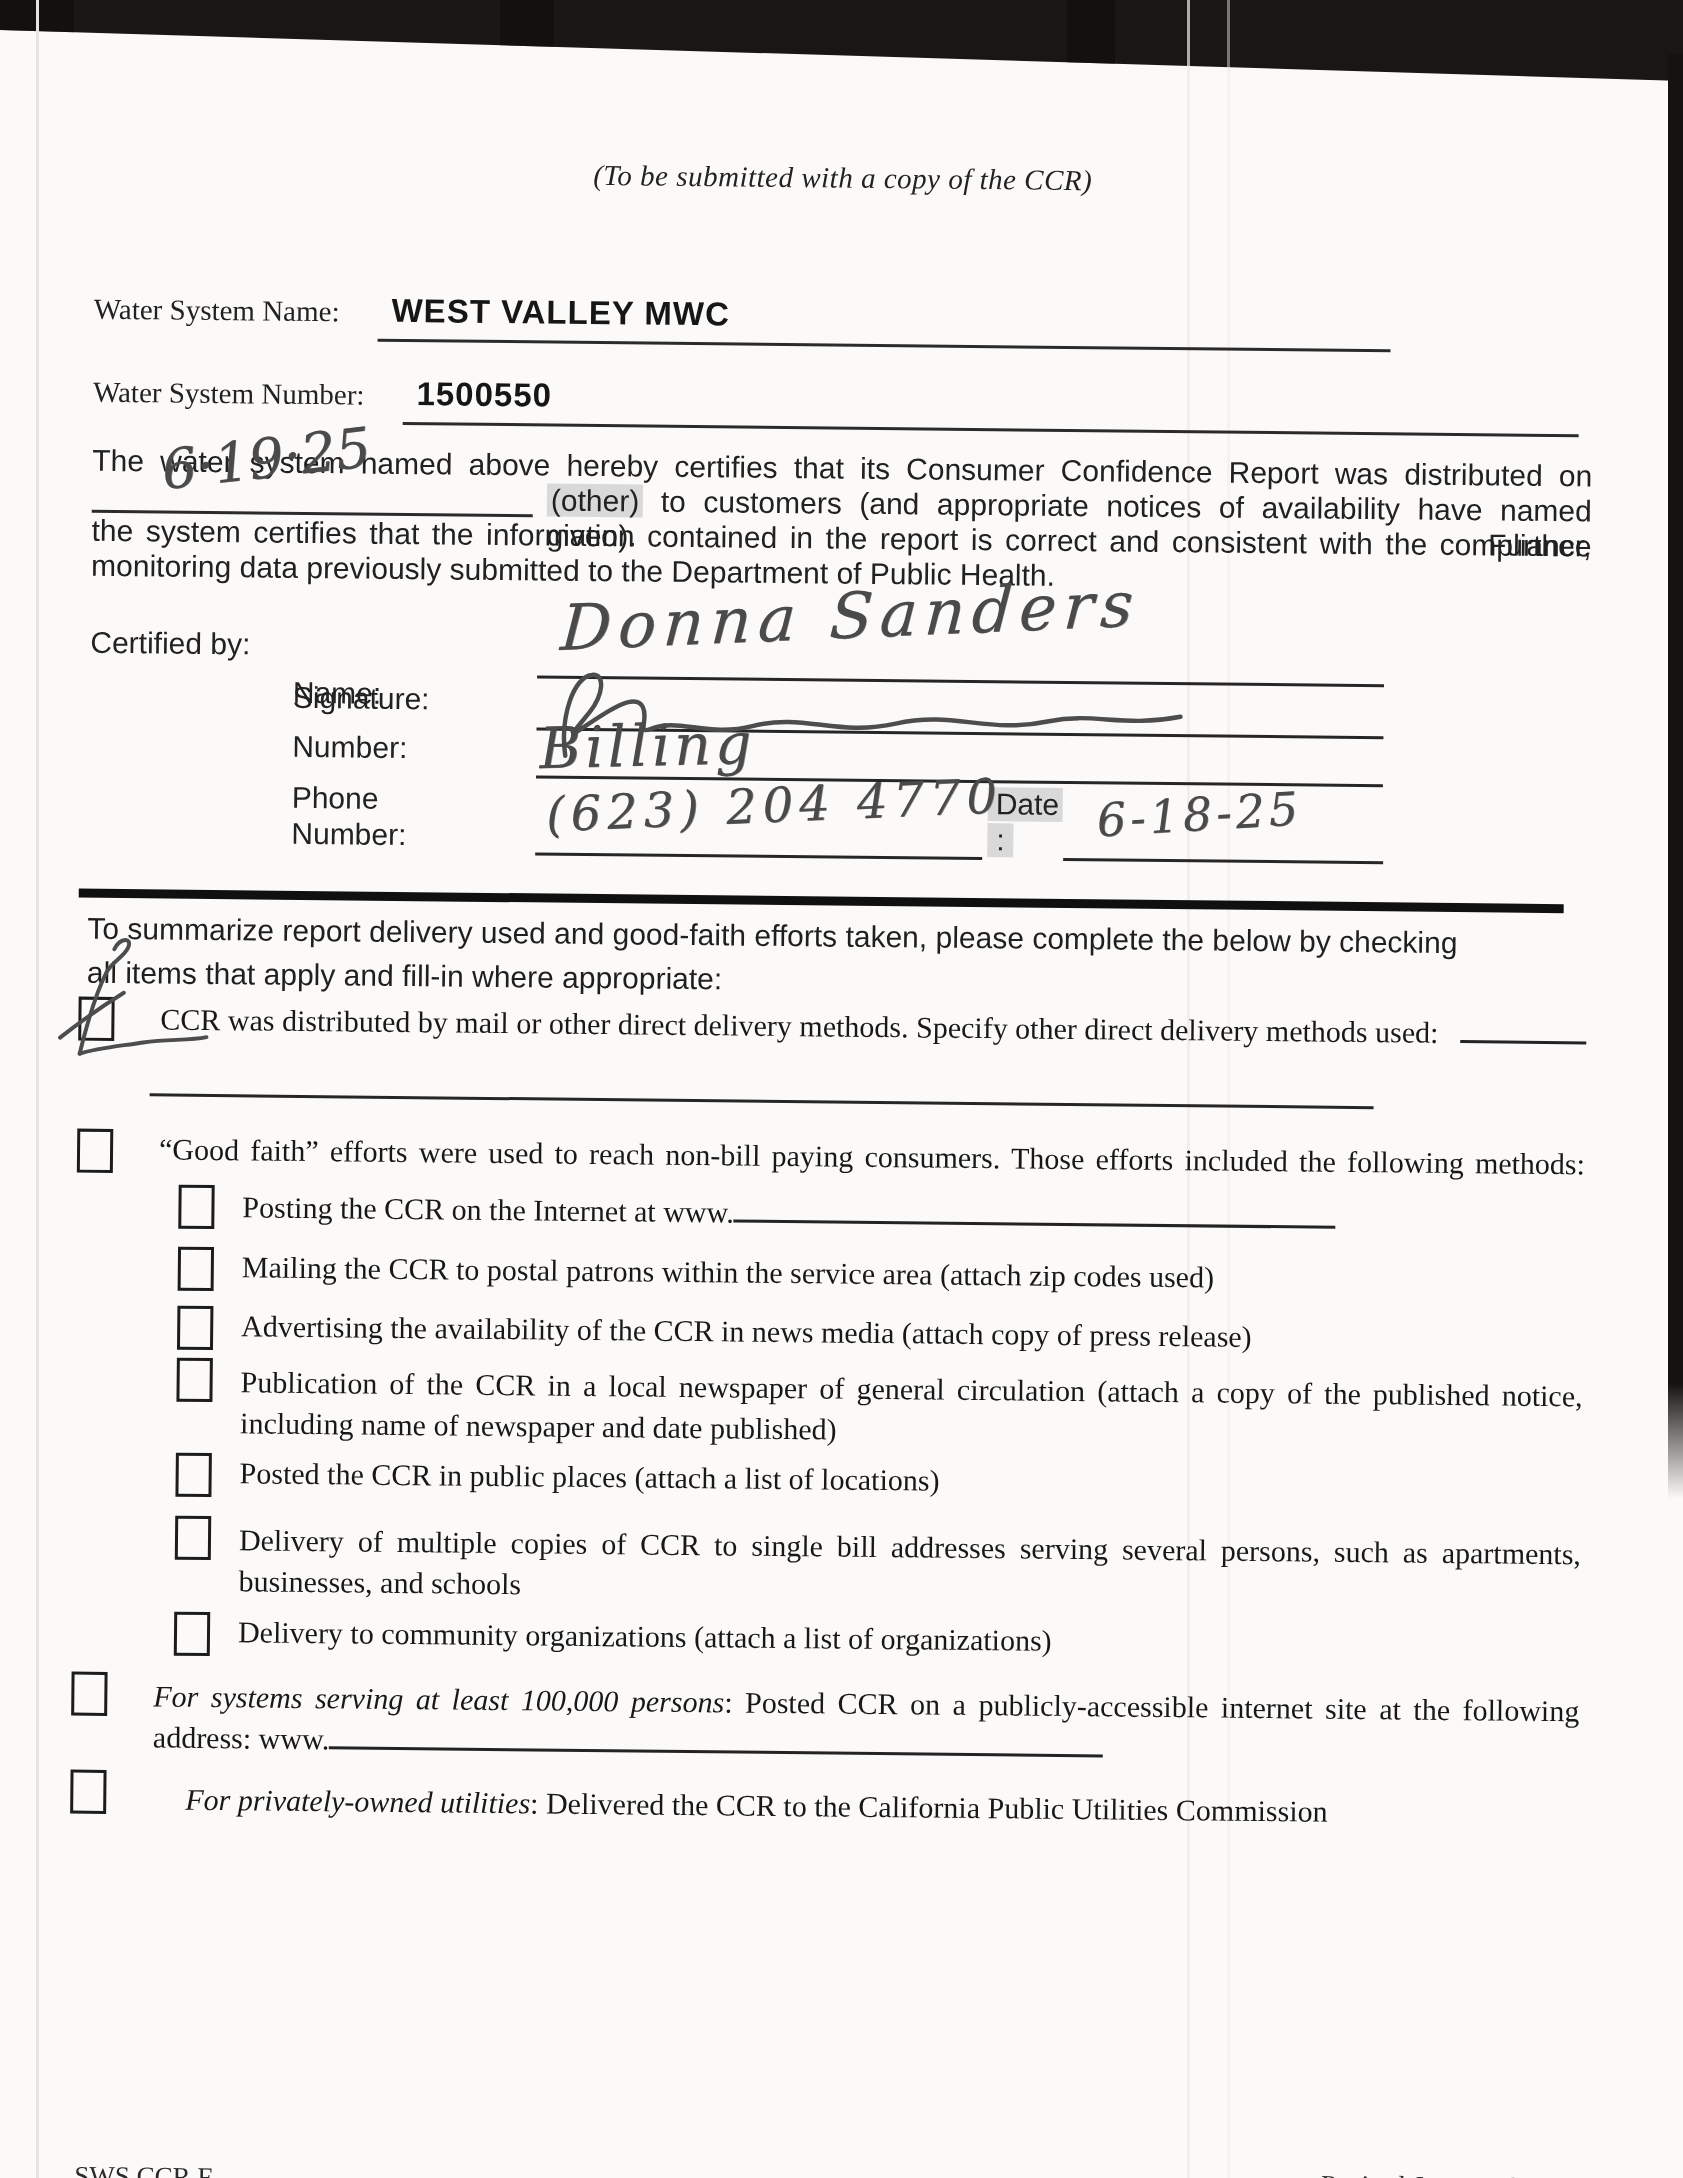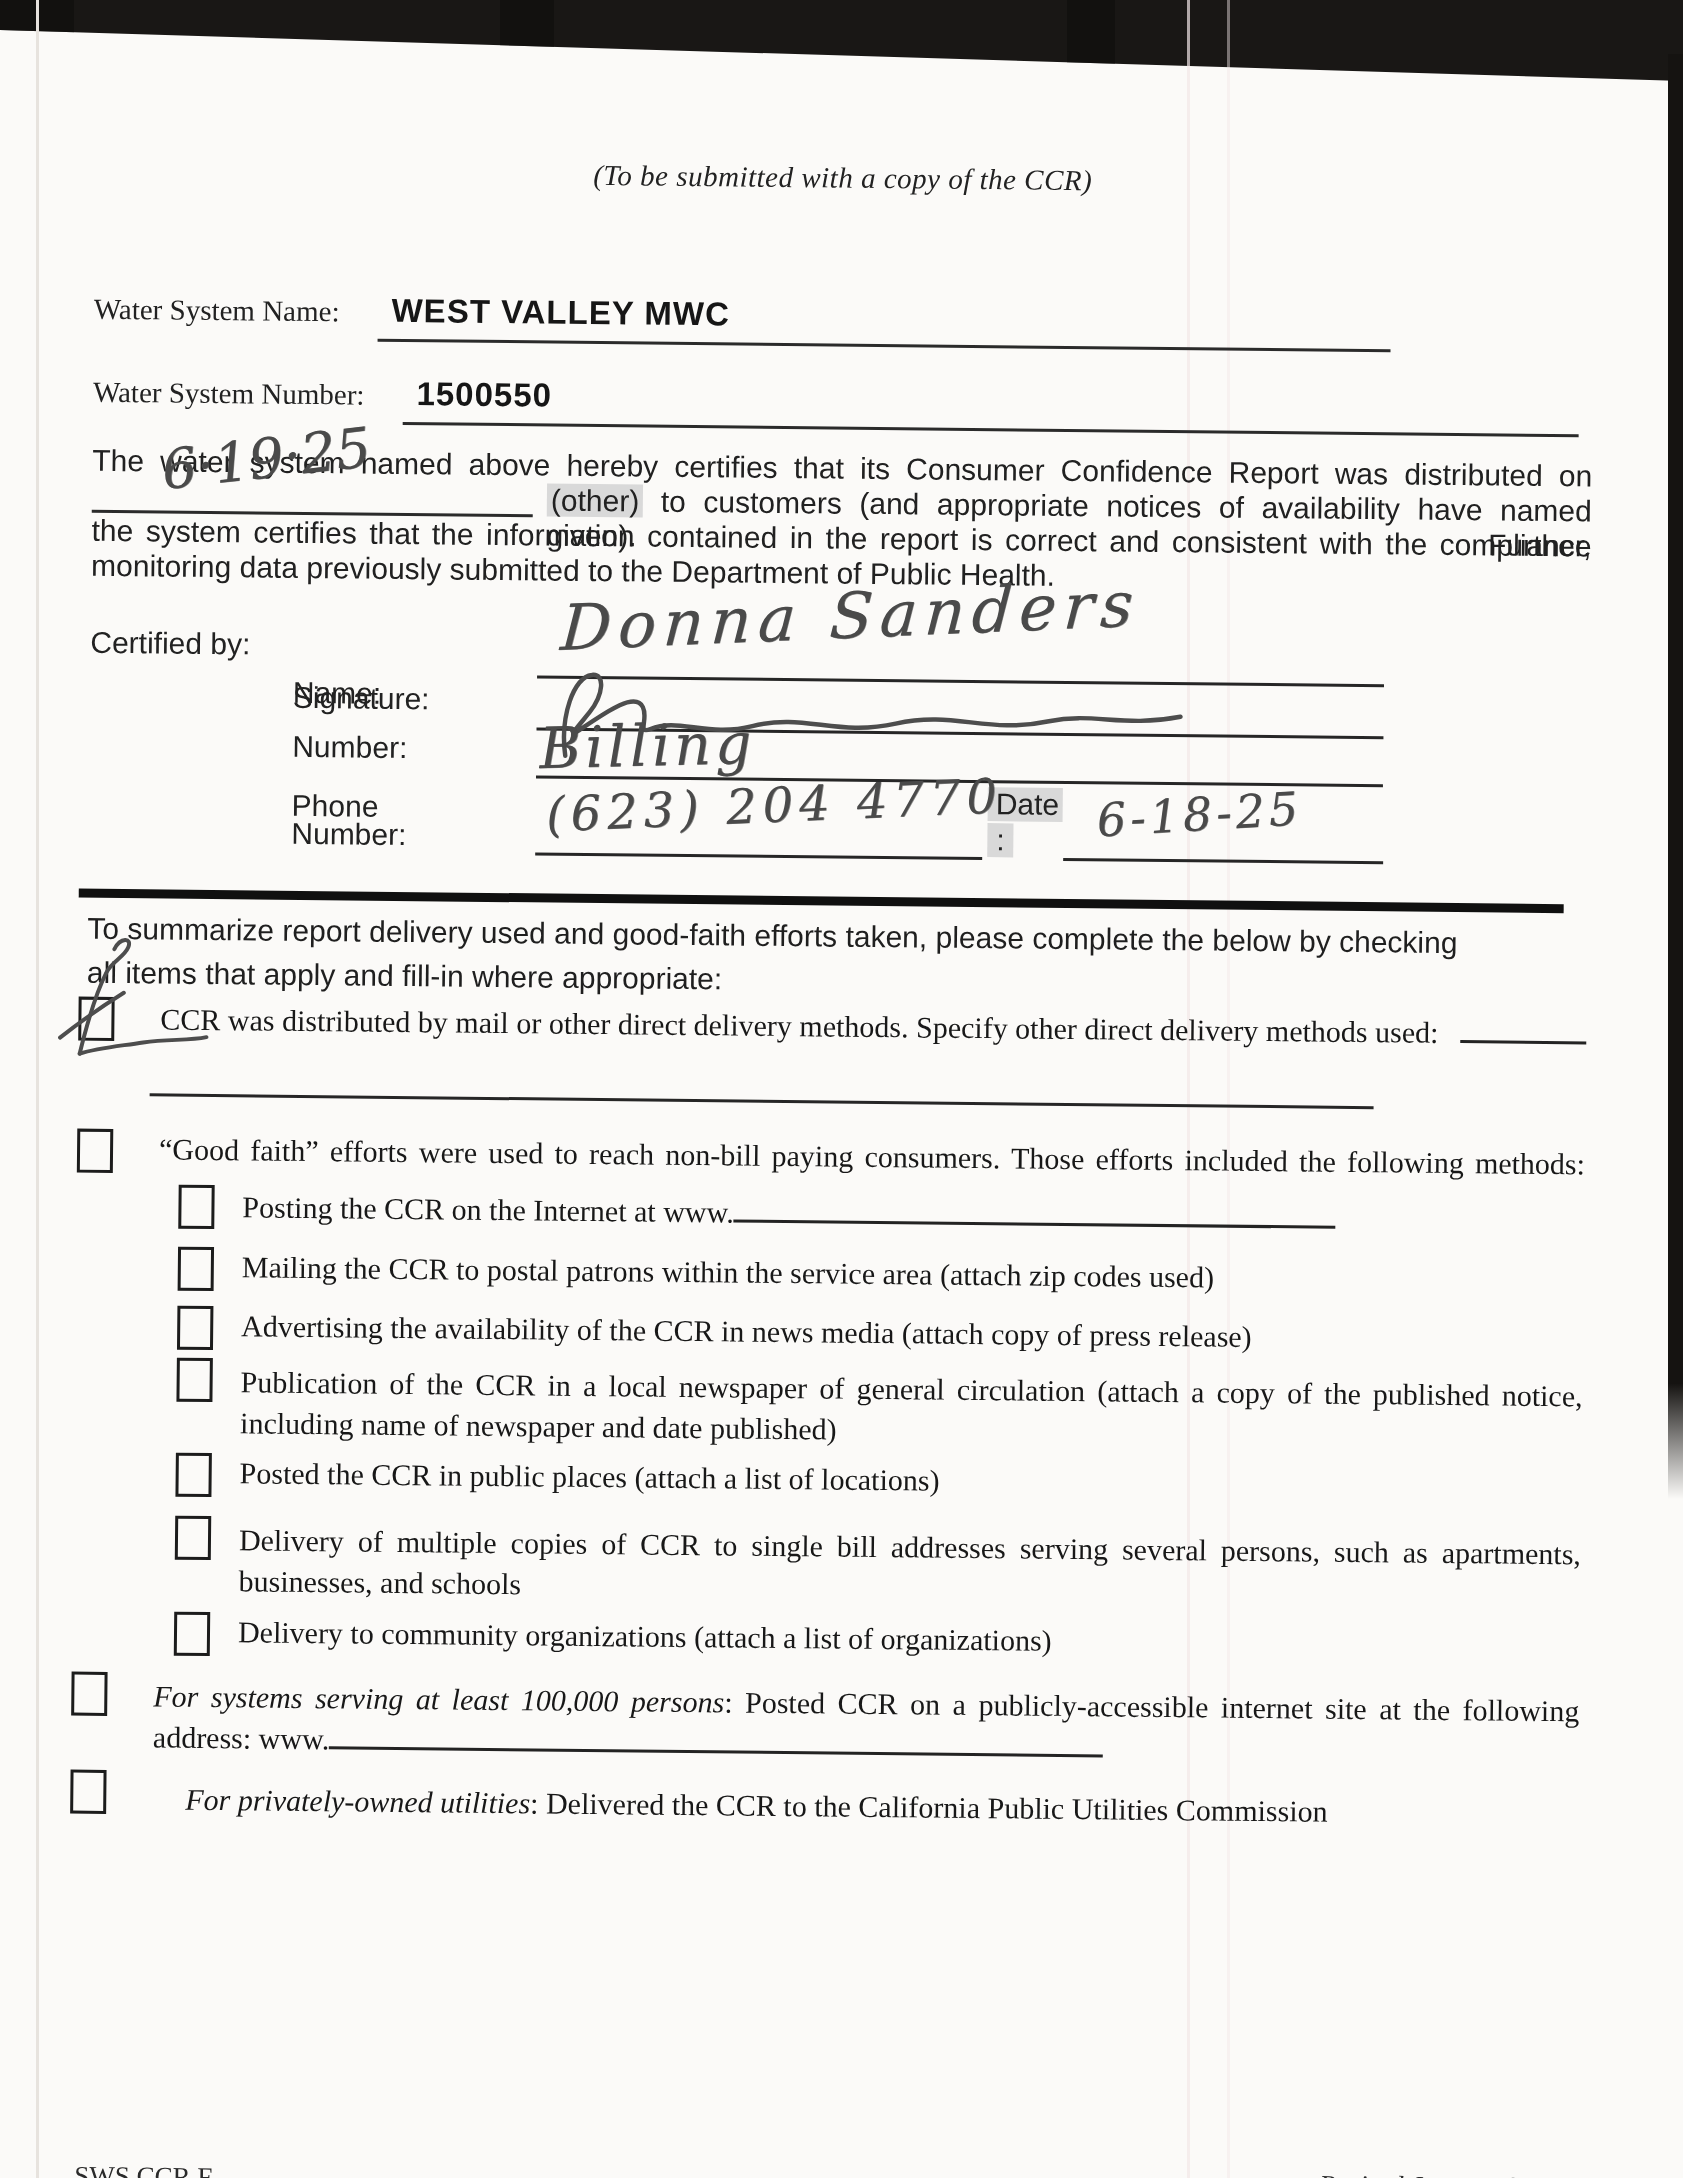--- a/index.html
+++ b/index.html
@@ -103,21 +103,21 @@
       </div>
       <div class="pline">the system certifies that the information contained in the report is correct and consistent with the compliance</div>
       <div class="pline last">monitoring data previously submitted to the Department of Public Health.</div>
     </div>
 
     <div class="abs certified">
       <span class="lbl" style="left:0; top:6px;">Certified by:</span>
       <span class="lbl" style="left:203px; top:8px;margin-top:46px;">Name:</span>
       <span class="lbl" style="left:203px; top:59px;">Signature:</span>
       <span class="lbl" style="left:203px; top:108px;">Number:</span>
-      <span class="lbl" style="left:203px; top:167px;">Phone</span>
+      <span class="lbl" style="left:203px; top:159px;">Phone</span>
       <span class="lbl" style="left:203px; top:195px;">Number:</span>
 
       <div class="sline" style="left:447px; top:51px;  width:847px;"></div>
       <div class="sline" style="left:447px; top:103px; width:847px;"></div>
       <div class="sline" style="left:447px; top:151px; width:847px;"></div>
       <div class="sline" style="left:447px; top:228px; width:447px;"></div>
       <div class="sline" style="left:975px; top:228px; width:320px;"></div>
 
       <span class="lbl shade" style="left:899px; top:158px;padding-left:8px;">Date</span>
       <span class="lbl shade" style="left:899px; top:194px; padding:0 9px;">:</span>

